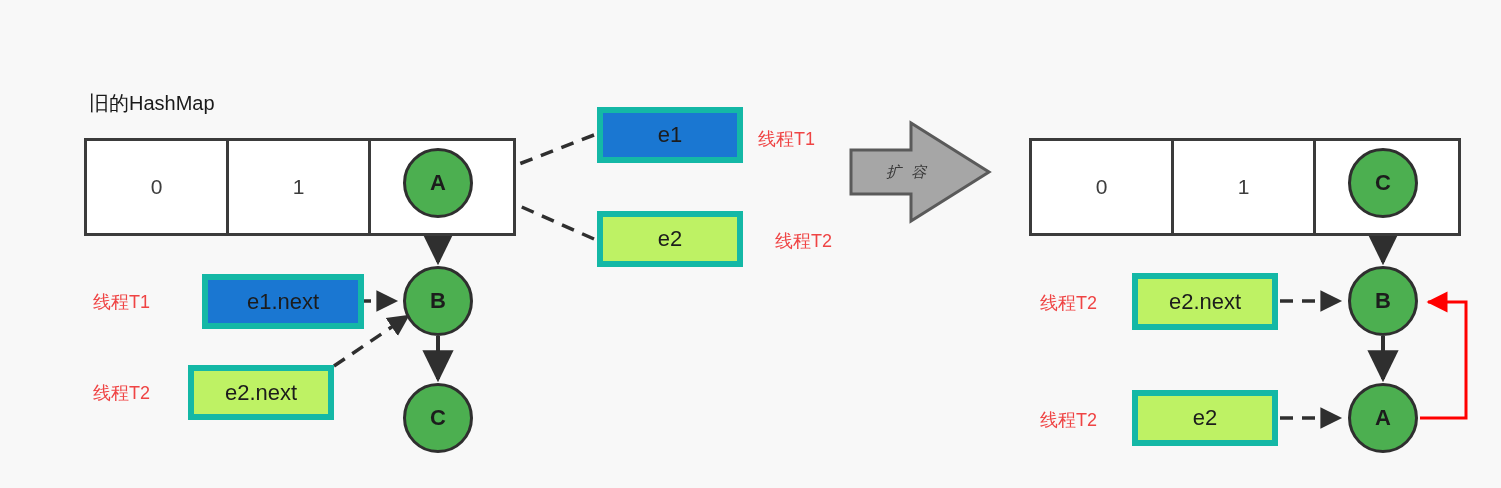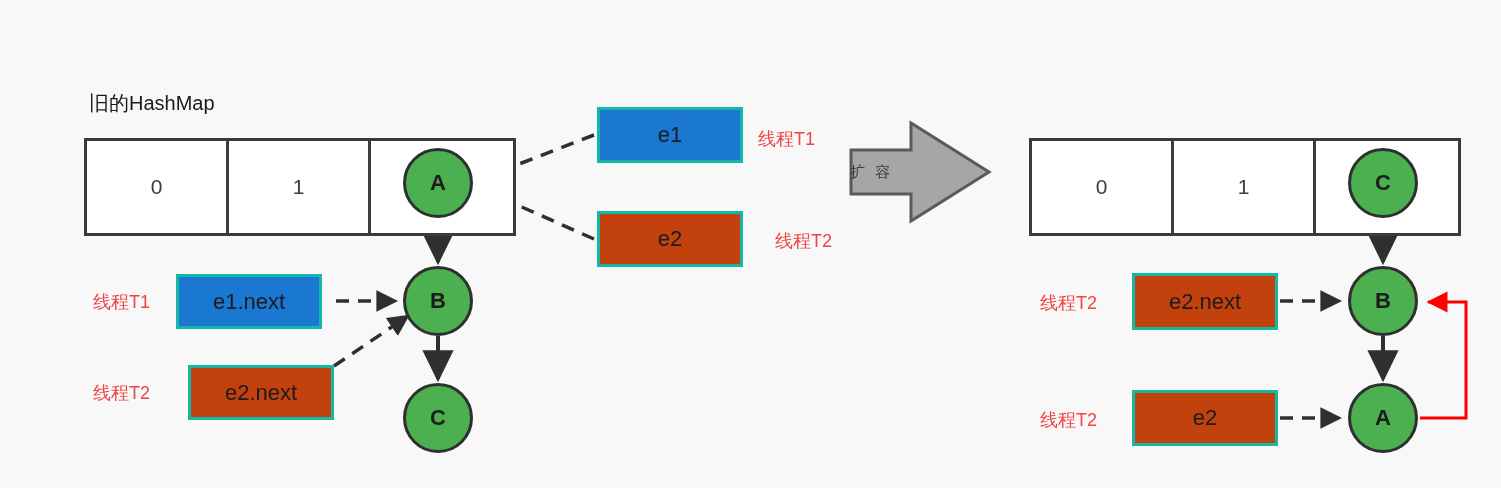--- a/index.html
+++ b/index.html
@@ -55,27 +55,27 @@
     box-sizing:border-box;
     display:flex;align-items:center;justify-content:center;
     font-size:22px;font-weight:bold;color:#1c1c1c;
     z-index:5;
   }
 
   
   .entry-box{
     position:absolute;
     box-sizing:border-box;
-    border:3px solid #14b8a6;
+    border:6px solid #14b8a6;
     display:flex;align-items:center;justify-content:center;
     font-size:22px;color:#1c1c1c;
     z-index:4;
   }
   .entry-blue{background:#1a77d2;}
-  .entry-red{background:#c2410c;}
+  .entry-red{background:#bef264;}
 
   
   .side-label{
     position:absolute;
     font-size:18px;
     color:#ef4444;
     white-space:nowrap;
   }
 
   
@@ -142,27 +142,27 @@
   <div class="node" style="left:403px;top:148px;">A</div>
   <div class="node" style="left:403px;top:266px;">B</div>
   <div class="node" style="left:403px;top:383px;">C</div>
 
   <div class="entry-box entry-blue" style="left:597px;top:107px;width:146px;height:56px;">e1</div>
   <div class="side-label" style="left:758px;top:127px;">线程T1</div>
 
   <div class="entry-box entry-red" style="left:597px;top:211px;width:146px;height:56px;">e2</div>
   <div class="side-label" style="left:775px;top:229px;">线程T2</div>
 
-  <div class="entry-box entry-blue" style="left:176px;top:274px;width:146px;height:55px;">e1.next</div>
+  <div class="entry-box entry-blue" style="left:202px;top:274px;width:162px;height:55px;">e1.next</div>
   <div class="side-label" style="left:93px;top:290px;">线程T1</div>
 
   <div class="entry-box entry-red" style="left:188px;top:365px;width:146px;height:55px;">e2.next</div>
   <div class="side-label" style="left:93px;top:381px;">线程T2</div>
 
-  <div class="arrow-label" style="left:850px;top:163px;">扩 容</div>
+  <div class="arrow-label" style="left:886px;top:163px;font-style:italic;">扩 容</div>
 
 
   <div class="bucket-table" id="table-new">
     <div class="bucket-cell">0</div>
     <div class="bucket-cell">1</div>
     <div class="bucket-cell"></div>
   </div>
 
   <div class="node" style="left:1348px;top:148px;">C</div>
   <div class="node" style="left:1348px;top:266px;">B</div>

